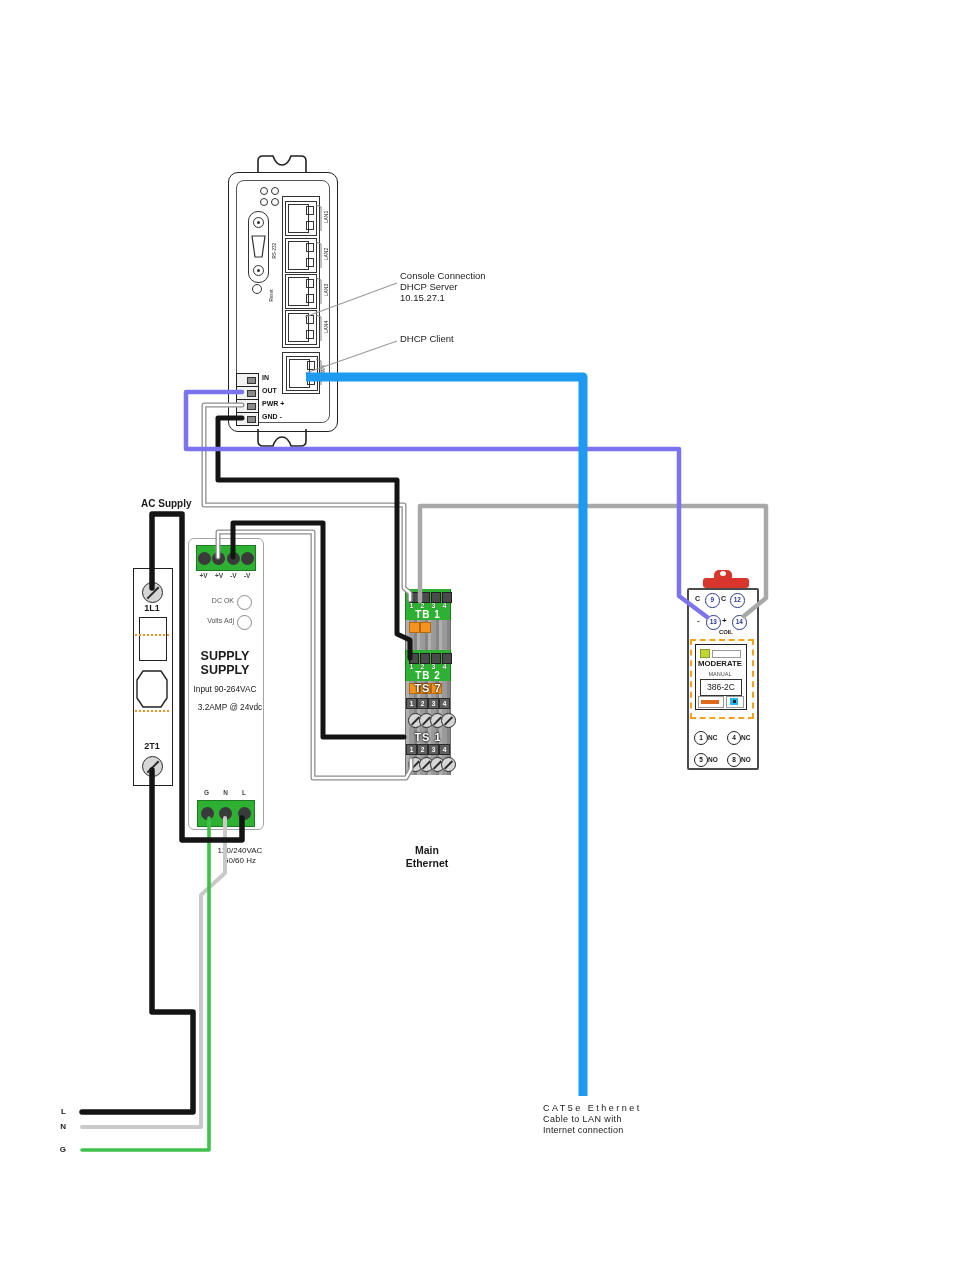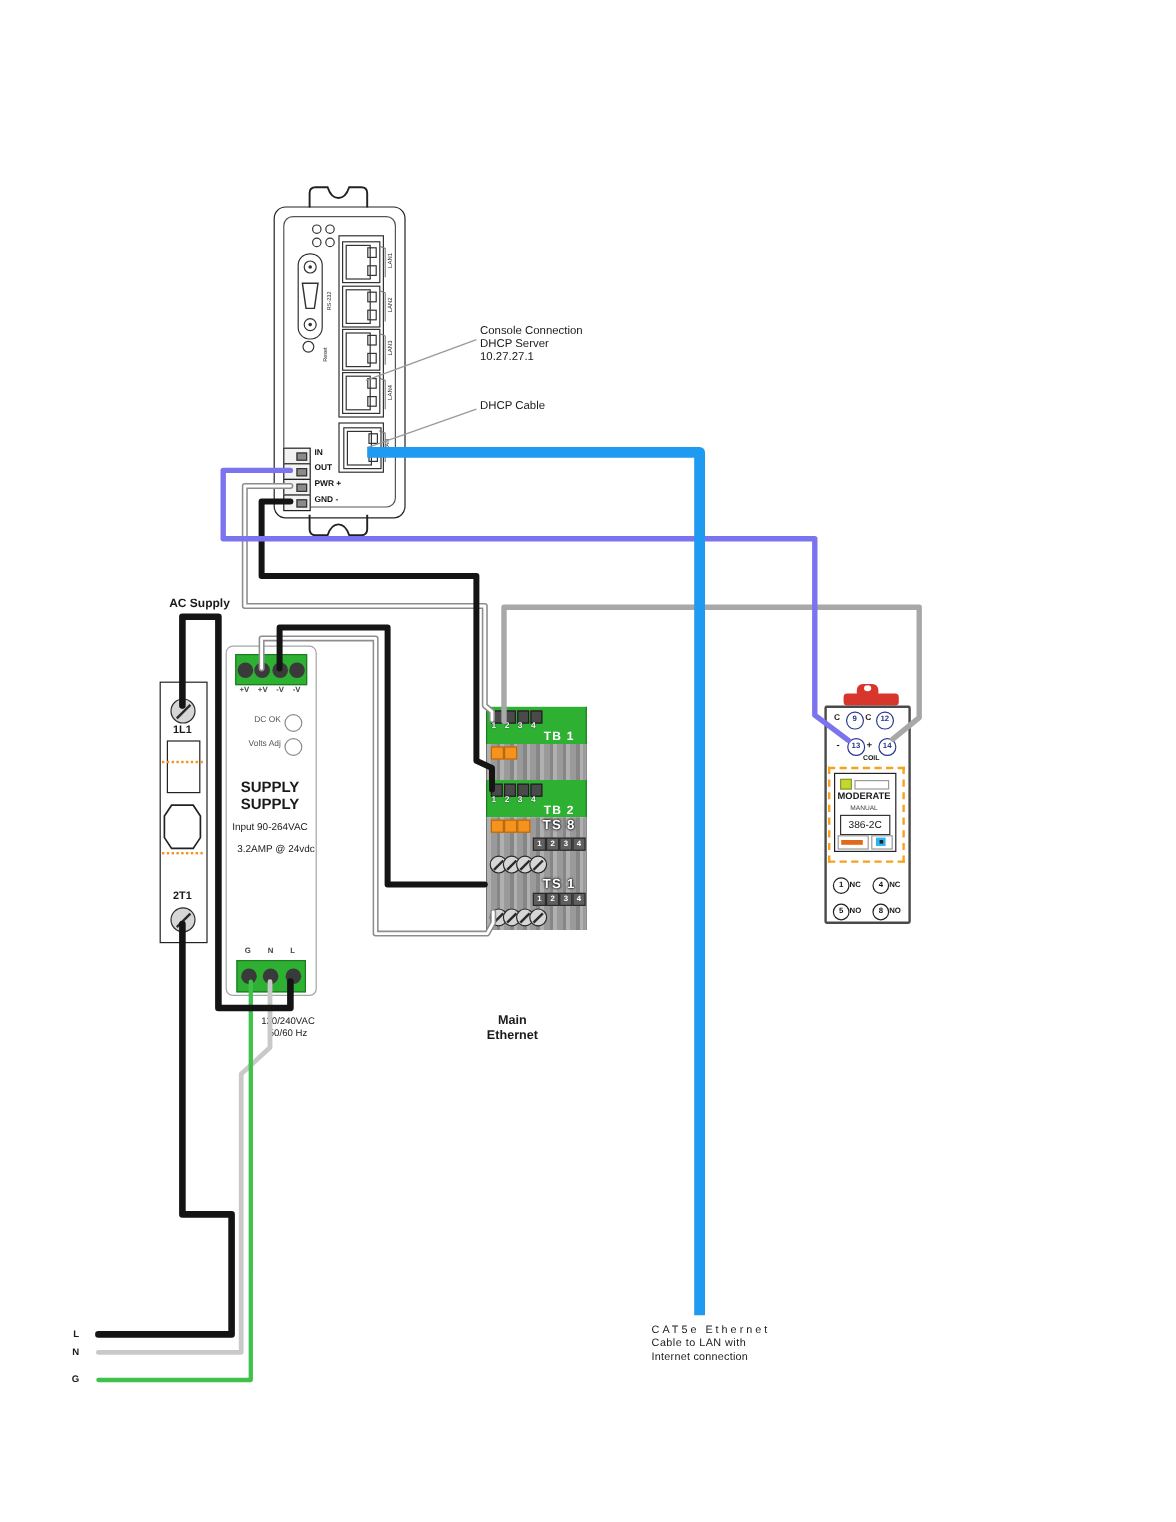--- a/index.html
+++ b/index.html
@@ -33,21 +33,21 @@
   .ps-tlabel{font-size:6.5px;font-weight:bold;color:#444;}
   .ringbtn{width:13px;height:13px;border:1.4px solid #8a8a8a;border-radius:50%;}
   
   .fuse-body{left:133px;top:568px;width:38px;height:216px;border:1.7px solid #222;background:#fff;}
   .screw{border:1.6px solid #2a2a2a;border-radius:50%;background:#d6d6d6;}
   .screw::after{content:'';position:absolute;left:8%;top:46%;width:84%;height:2px;background:#2a2a2a;transform:rotate(-45deg);}
   .dotline{border-top:2.2px dotted #f6921e;}
   .fuse-inner{left:139px;top:617px;width:26px;height:42px;border:1.4px solid #222;background:#fff;}
   
   .tbcol{left:405px;top:589px;width:44px;height:186px;}
-  .grow{position:absolute;left:0;width:44px;padding-left:38px;}
+  .grow{position:absolute;left:0;width:44px;}
   .greenblk{background:#2eb133;border-left:1px solid #1d7a22;border-right:1px solid #1d7a22;}
   .grayblk{background:repeating-linear-gradient(90deg,#b0b0b0 0 3px,#9a9a9a 3px 8px,#868686 8px 11px);border-left:1px solid #6f6f6f;border-right:1px solid #6f6f6f;}
   .tsq{position:absolute;top:3px;width:8px;height:9px;background:#4a4a4a;border:1px solid #1f1f1f;}
   .osq{position:absolute;width:9px;height:9px;background:#f6921e;border:1px solid #b56a10;}
   .numrow{position:absolute;left:0;width:44px;display:flex;justify-content:space-around;}
   .numrow span{font-size:7px;font-weight:bold;color:#fff;text-shadow:0 0 1px #000;}
   .numbox{display:flex;justify-content:space-around;}
   .numbox span{width:9px;height:9px;background:#5f5f5f;border:1px solid #2a2a2a;color:#fff;font-size:6.5px;font-weight:bold;text-align:center;line-height:9px;}
   .tblabel{font-size:10px;font-weight:bold;color:#fff;text-align:center;letter-spacing:1px;}
   .tslabel{font-size:11px;font-weight:bold;color:#fff;text-align:center;letter-spacing:1px;text-shadow:0 0 2px #000,0 0 2px #000;}
@@ -211,21 +211,21 @@
           <span>3</span>
           <span>4</span>
       </div>
       <div class="tblabel" style="position:absolute;top:20px;width:44px;">TB 2</div>
     </div>
 
     <div class="grow grayblk" style="top:92px;height:29px;">
       <span class="osq" style="left:2.5px;top:2px;"></span>
         <span class="osq" style="left:13.5px;top:2px;"></span>
         <span class="osq" style="left:24.5px;top:2px;"></span>
-      <div class="tslabel" style="position:absolute;top:1px;width:44px;">TS 8</div>
+      <div class="tslabel" style="position:absolute;top:1px;width:44px;">TS 7</div>
       <div class="numbox" style="position:absolute;top:17px;width:44px;">
         <span>1</span>
           <span>2</span>
           <span>3</span>
           <span>4</span>
       </div>
     </div>
 
     <div class="grow grayblk" style="top:121px;height:20px;">
       <span class="screwsm screw" style="left:2px;top:3px;"></span>
@@ -331,23 +331,23 @@
     <polyline points="152,770 152,1012 193,1012 193,1112 82,1112" fill="none" stroke="#141414" stroke-width="5.5" stroke-linejoin="round" stroke-linecap="round"></polyline>
 
     <polyline points="242,392 186,392 186,449 679,449 679,596 707,617" fill="none" stroke="#7b74ee" stroke-width="4.5" stroke-linejoin="round" stroke-linecap="round"></polyline>
 
     <polyline points="306,377 583,377 583,1096" fill="none" stroke="#1e9af0" stroke-width="9" stroke-linejoin="round" stroke-linecap="butt"></polyline>
   </svg>
 
   <div class="abs note txt-top" style="left:400px;top:270px;">
     <div>Console Connection</div>
     <div>DHCP Server</div>
-    <div>10.27.27.1</div>
-  </div>
-  <div class="abs note txt-top" style="left:400px;top:333px;">DHCP Cable</div>
+    <div>10.15.27.1</div>
+  </div>
+  <div class="abs note txt-top" style="left:400px;top:333px;">DHCP Client</div>
   <div class="abs txt-top" style="left:543px;top:1103px;font-size:9px;line-height:11px;">
     <div style="letter-spacing:2.5px;">CAT5e Ethernet</div>
     <div style="letter-spacing:0.4px;">Cable to LAN with</div>
     <div style="letter-spacing:0.2px;">Internet connection</div>
   </div>
   <div class="abs b txt-top" style="left:50px;top:1107px;width:16px;font-size:8px;text-align:right;">L</div>
   <div class="abs b txt-top" style="left:50px;top:1122px;width:16px;font-size:8px;text-align:right;">N</div>
   <div class="abs b txt-top" style="left:50px;top:1145px;width:16px;font-size:8px;text-align:right;">G</div>
 
 </div>

